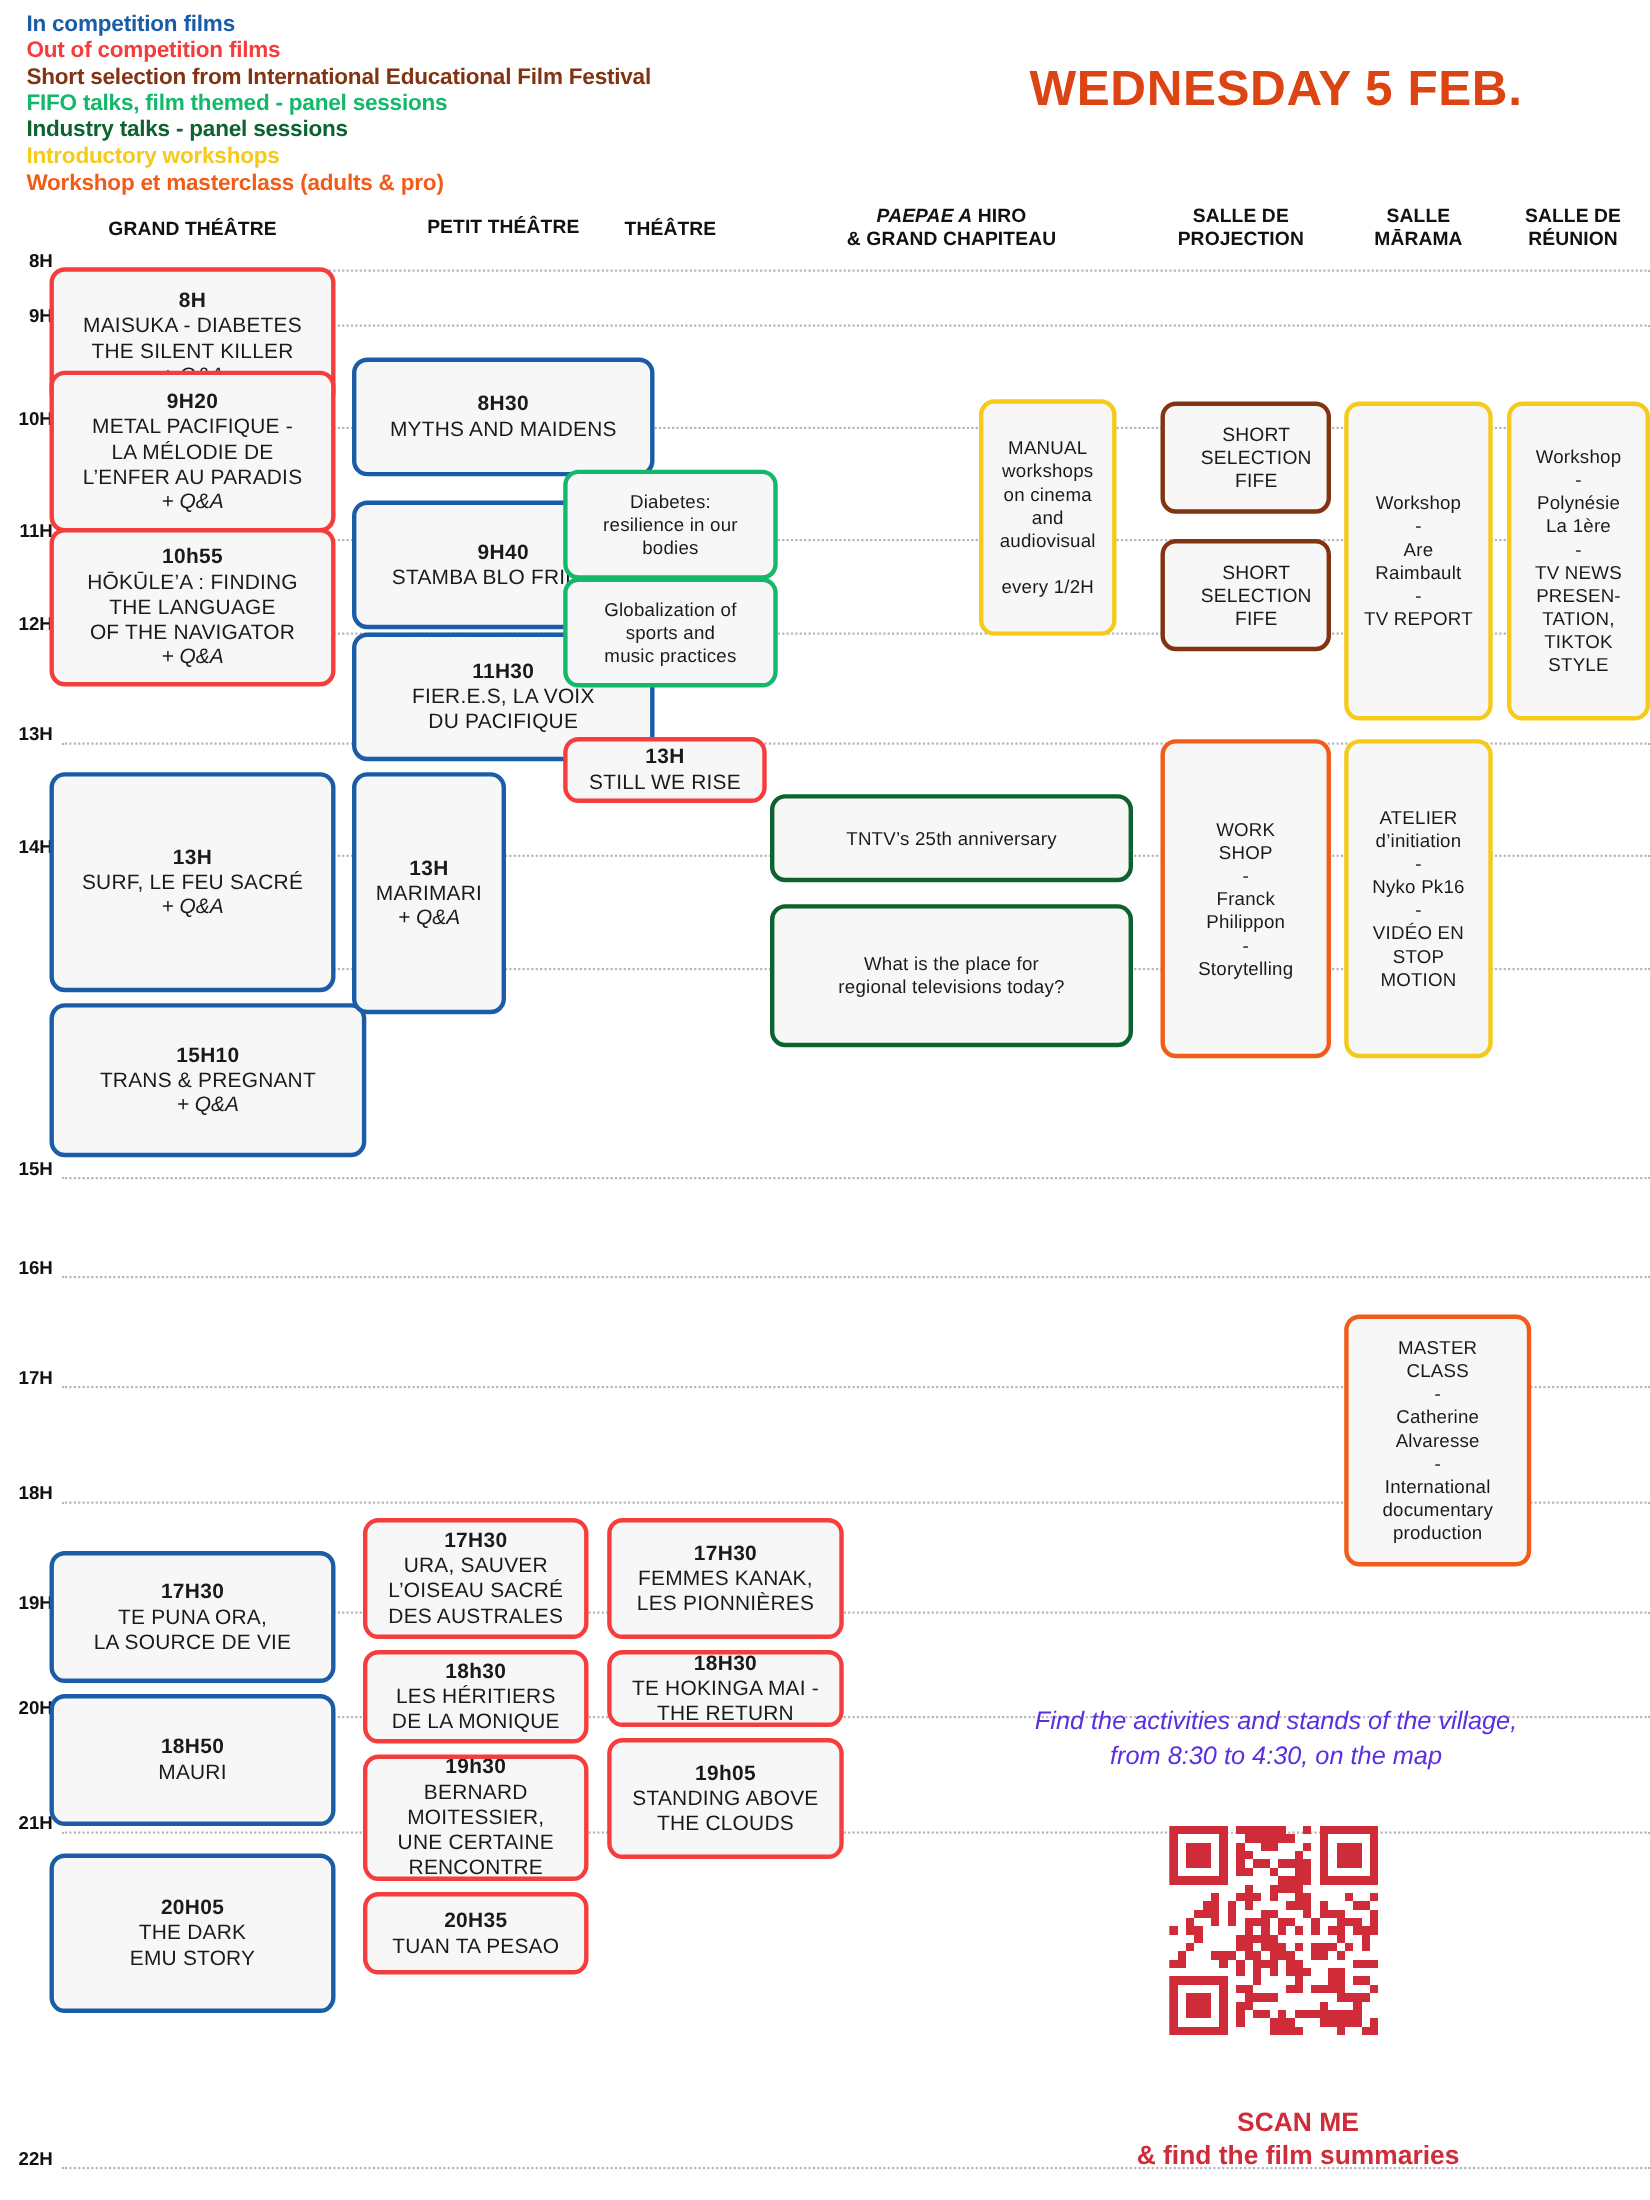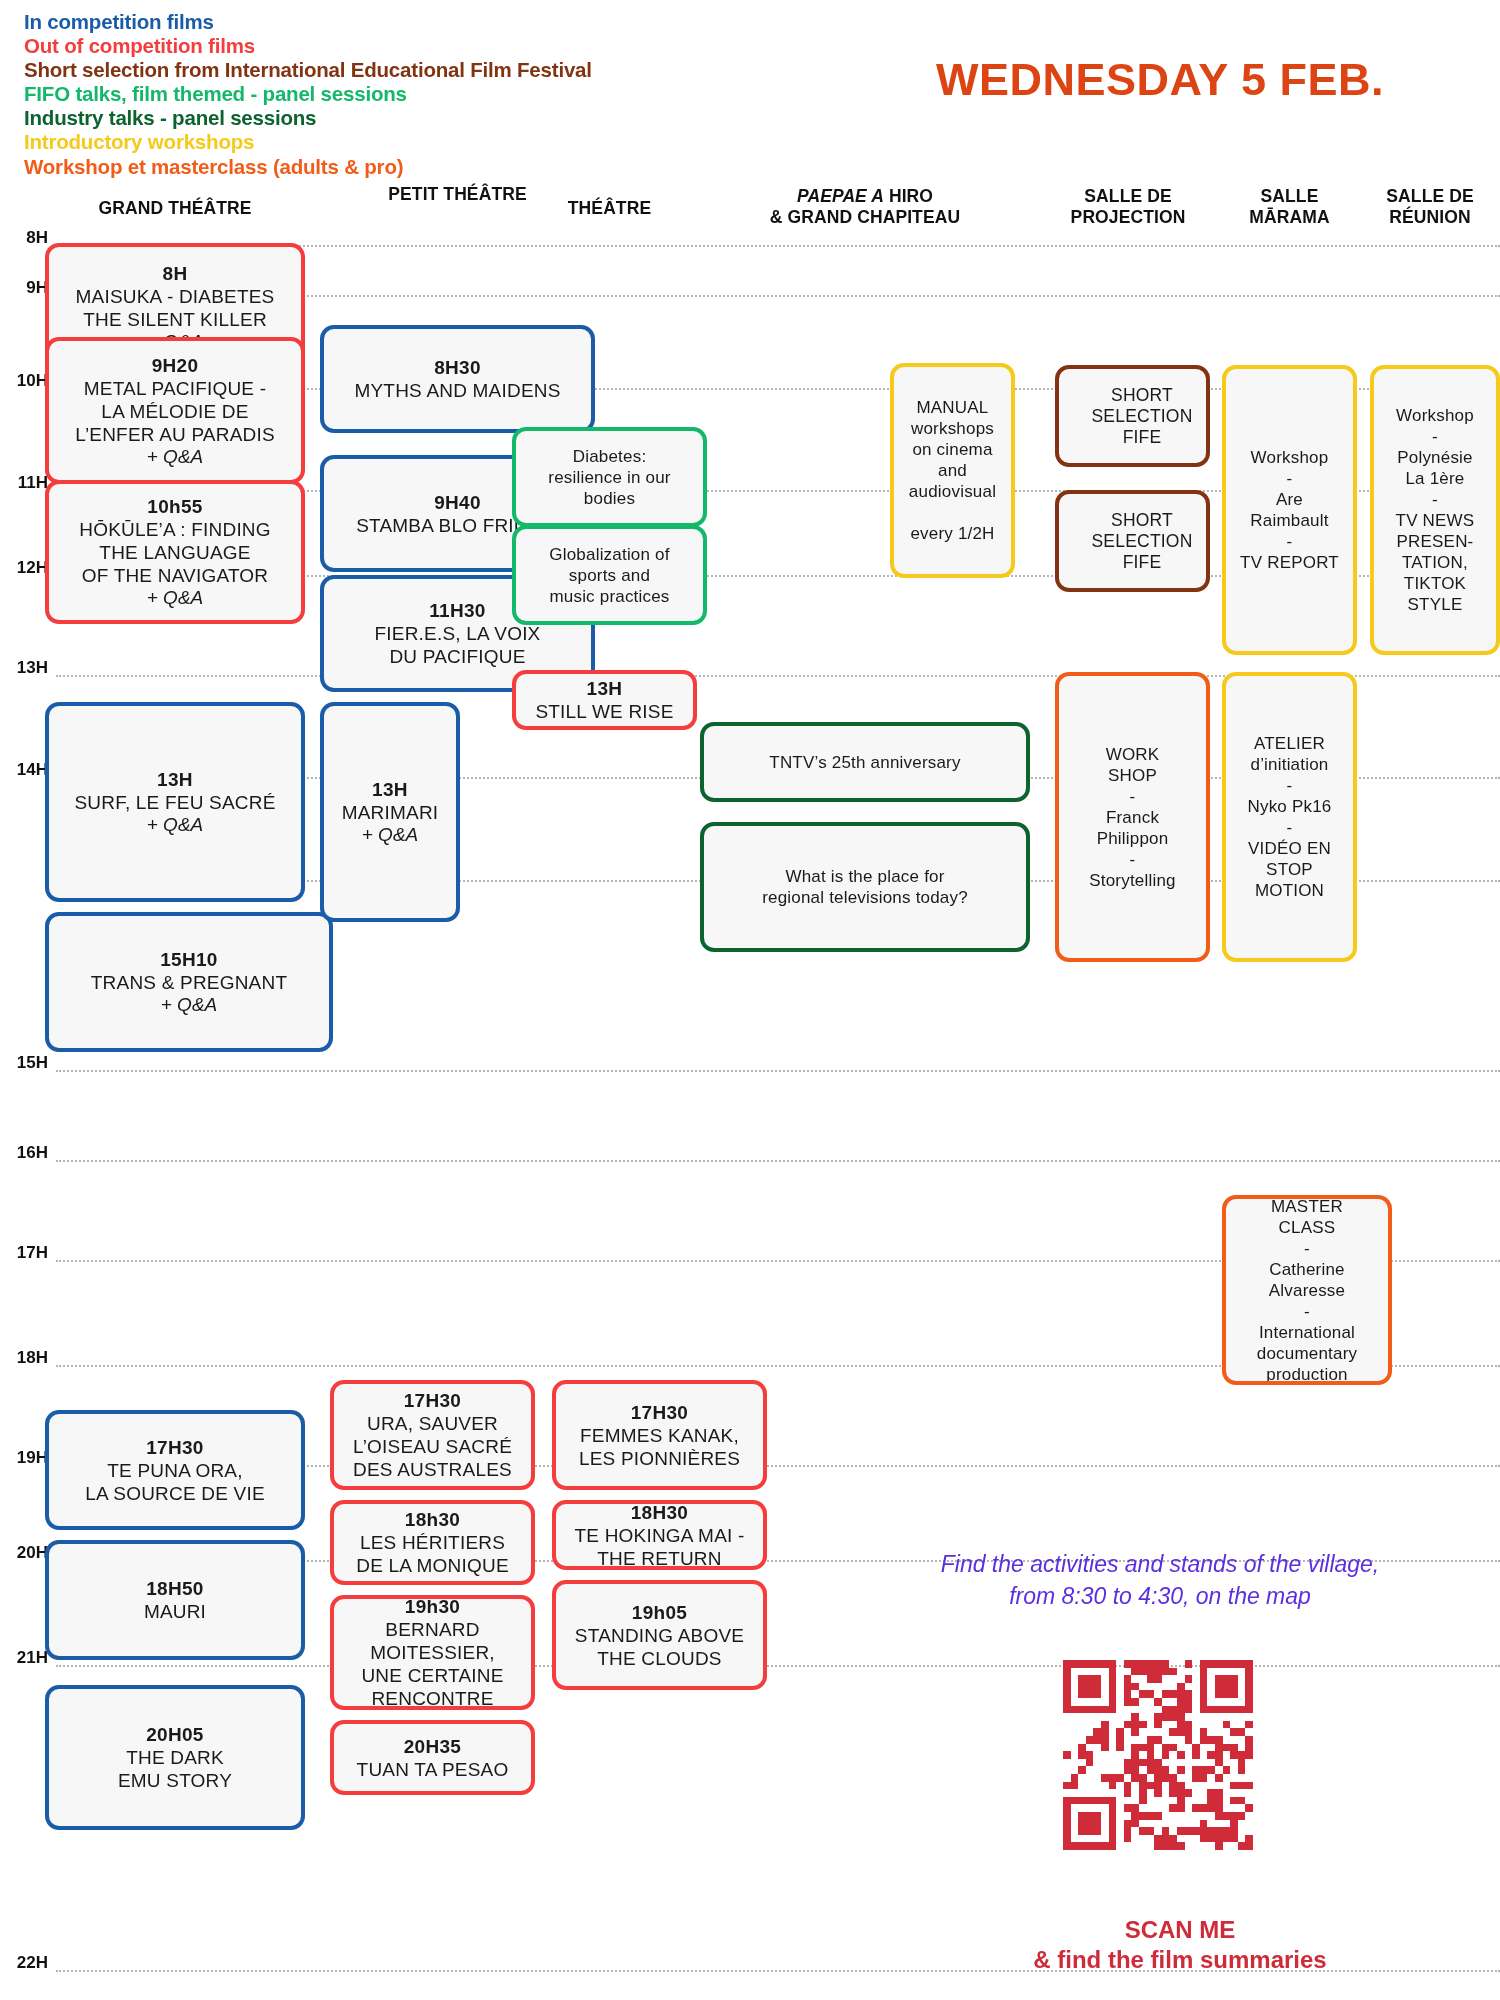--- a/index.html
+++ b/index.html
@@ -75,21 +75,21 @@
     <div class="legend-item" style="color: rgb(245, 202, 27);">Introductory workshops</div>
     <div class="legend-item" style="color: rgb(242, 92, 25);">Workshop et masterclass (adults &amp; pro)</div>
   </div>
 
 <div id="day-title">WEDNESDAY 5 FEB.</div>
 
 <div id="board">
     <div class="col-head" style="left: 45px; top: 198px; width: 260px;">
       <div>GRAND THÉÂTRE</div>
     </div>
-    <div class="col-head" style="left: 320px; top: 184px; width: 275px;">
+    <div class="col-head" style="left: 320px; top: 196px; width: 275px;">
       <div>PETIT THÉÂTRE</div>
     </div>
     <div class="col-head" style="left: 512px; top: 198px; width: 195px;">
       <div>THÉÂTRE</div>
     </div>
     <div class="col-head" style="left: 700px; top: 186px; width: 330px;">
       <div><span class="ital">PAEPAE A</span><span> HIRO</span></div>
       <div>&amp; GRAND CHAPITEAU</div>
     </div>
     <div class="col-head" style="left: 1048px; top: 186px; width: 160px;">
@@ -255,21 +255,21 @@
     <div class="ev c-intro narrow" style="left: 1222px; width: 135px; top: 672px; height: 290px;">
       <div class="n">ATELIER
 d’initiation
 -
 Nyko Pk16
 -
 VIDÉO EN
 STOP
 MOTION</div>
     </div>
-    <div class="ev c-master narrow" style="left: 1222px; width: 170px; top: 1195px; height: 190px;">
+    <div class="ev c-master narrow" style="left: 1222px; width: 170px; top: 1195px; height: 229px;">
       <div class="n">MASTER
 CLASS
 -
 Catherine
 Alvaresse
 -
 International
 documentary
 production</div>
     </div>

